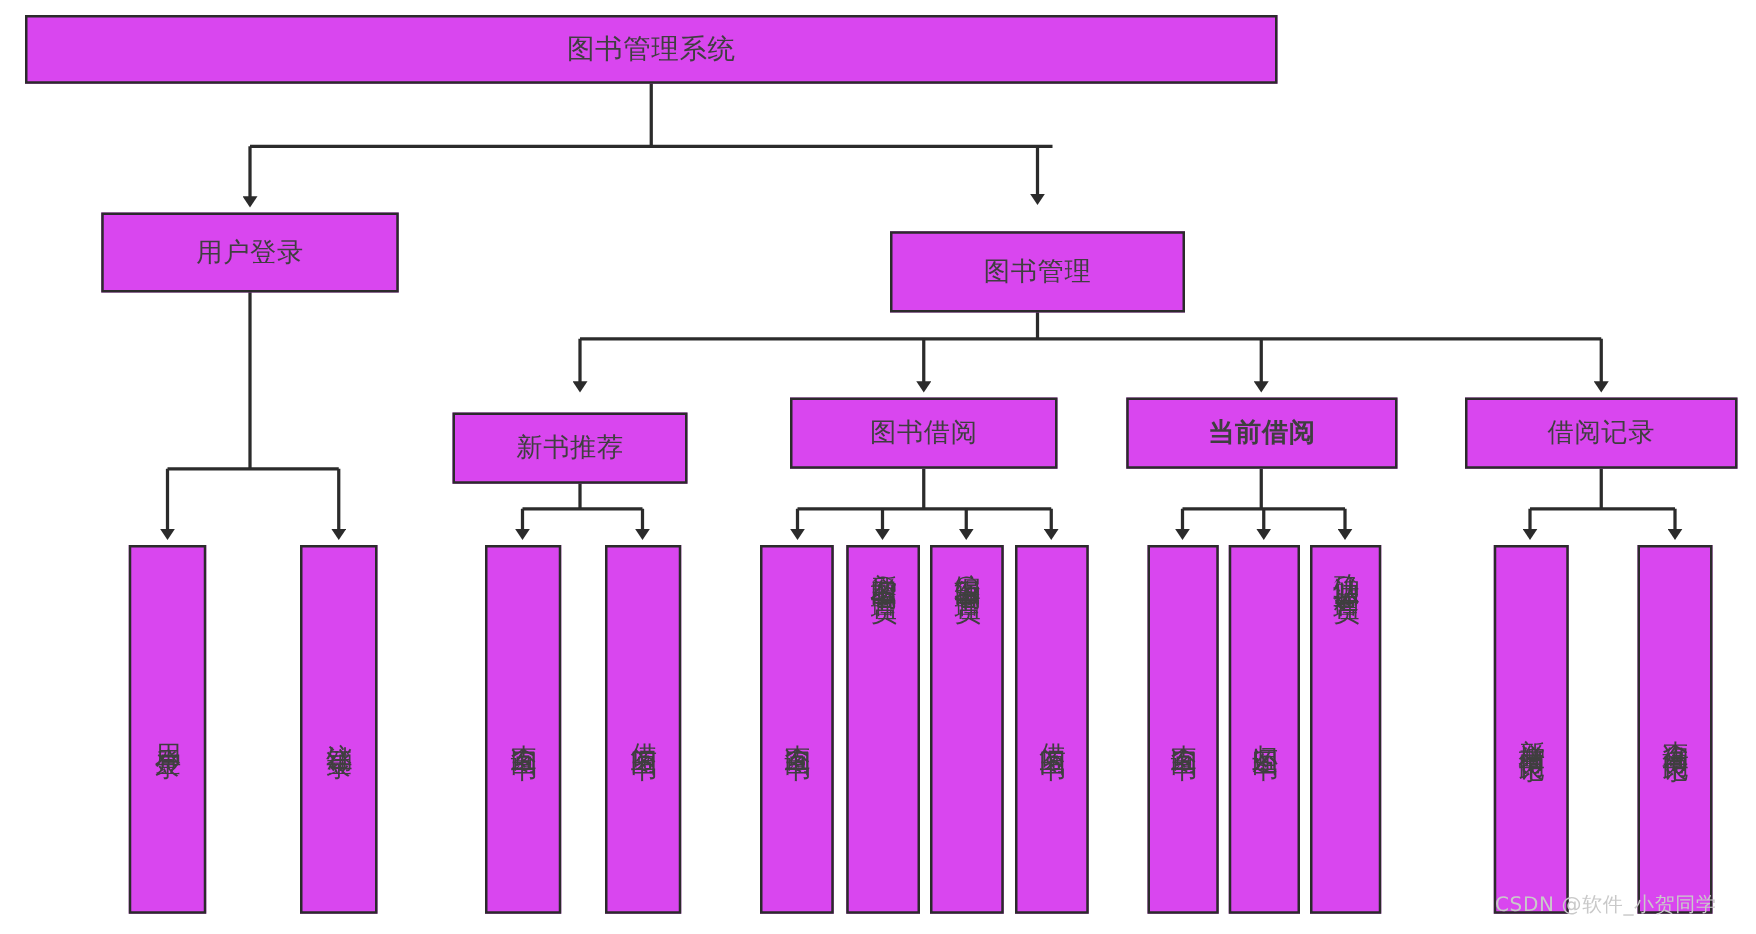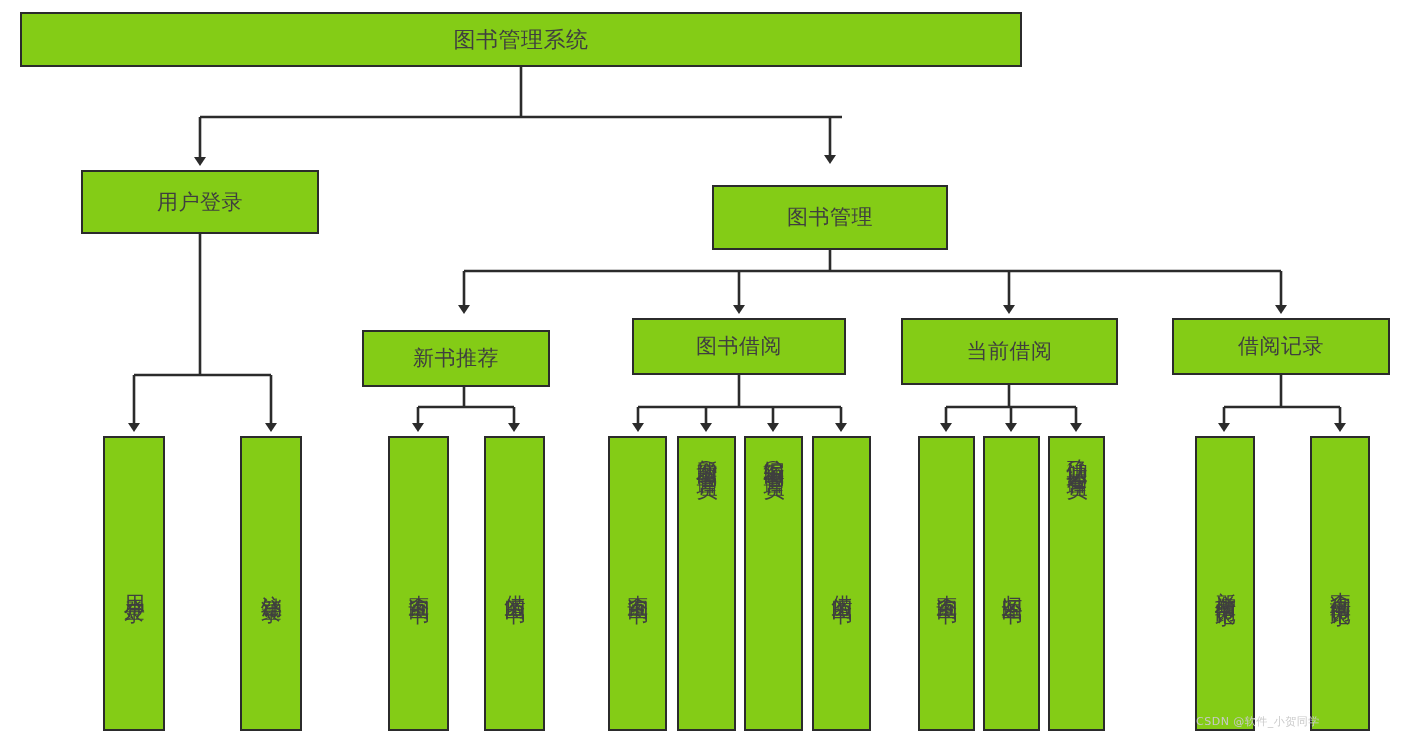--- a/index.html
+++ b/index.html
@@ -25,21 +25,21 @@
     position: absolute;
     left: 0;
     top: 0;
     width: 1405px;
     height: 747px;
     pointer-events: none;
   }
   .node {
     position: absolute;
     box-sizing: border-box;
-    background: #84cc16;
+    background: #d946ef;
     border: 2px solid #2b2b2b;
     display: flex;
     align-items: center;
     justify-content: center;
     color: #3a3a3a;
   }
   .node .label {
     display: block;
     text-align: center;
     line-height: 1.05;
@@ -69,21 +69,21 @@
     max-height: 100%;
   }
   
   .node.vert.toptext {
     align-items: flex-start;
   }
   #watermark {
     position: absolute;
     left: 1196px;
     top: 714px;
-    font-size: 11px;
+    font-size: 16px;
     color: #c9c9c9;
     white-space: nowrap;
     letter-spacing: 0.5px;
   }
 </style>
 </head>
 <body>
 
 <div id="diagram-canvas">
 
@@ -147,21 +147,21 @@
   <div class="node horiz" style="left:712px; top:169px; width:236px; height:65px;margin-top:16px;">
     <span class="label">图书管理</span>
   </div>
 
   <div class="node horiz" style="left:362px; top:318px; width:188px; height:57px;margin-top:12px;">
     <span class="label">新书推荐</span>
   </div>
   <div class="node horiz" style="left:632px; top:318px; width:214px; height:57px;">
     <span class="label">图书借阅</span>
   </div>
-  <div class="node horiz" style="left:901px; top:318px; width:217px; height:67px;">
+  <div class="node horiz" style="left:901px; top:318px; width:217px; height:57px;font-weight:bold;">
     <span class="label">当前借阅</span>
   </div>
   <div class="node horiz" style="left:1172px; top:318px; width:218px; height:57px;">
     <span class="label">借阅记录</span>
   </div>
 
   <div class="node vert" style="left:103px; top:436px; width:62px; height:295px;">
     <span class="label">用户登录</span>
   </div>
   <div class="node vert" style="left:240px; top:436px; width:62px; height:295px;">

